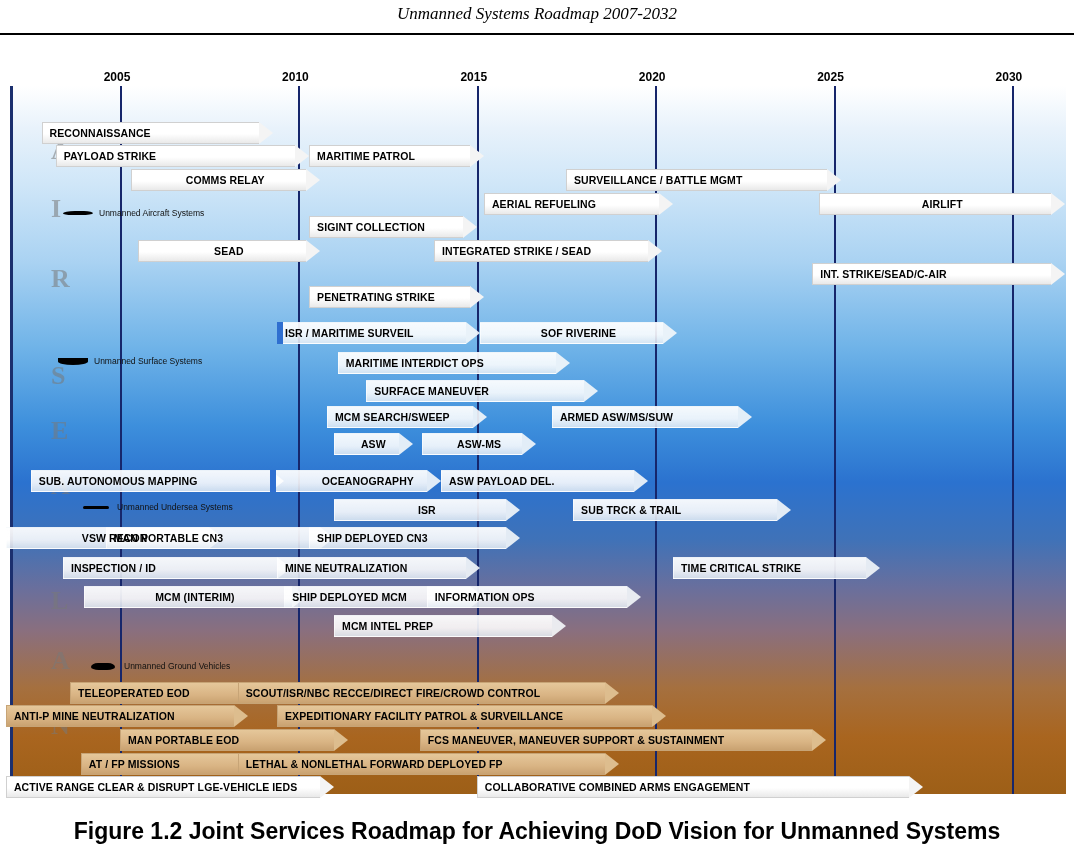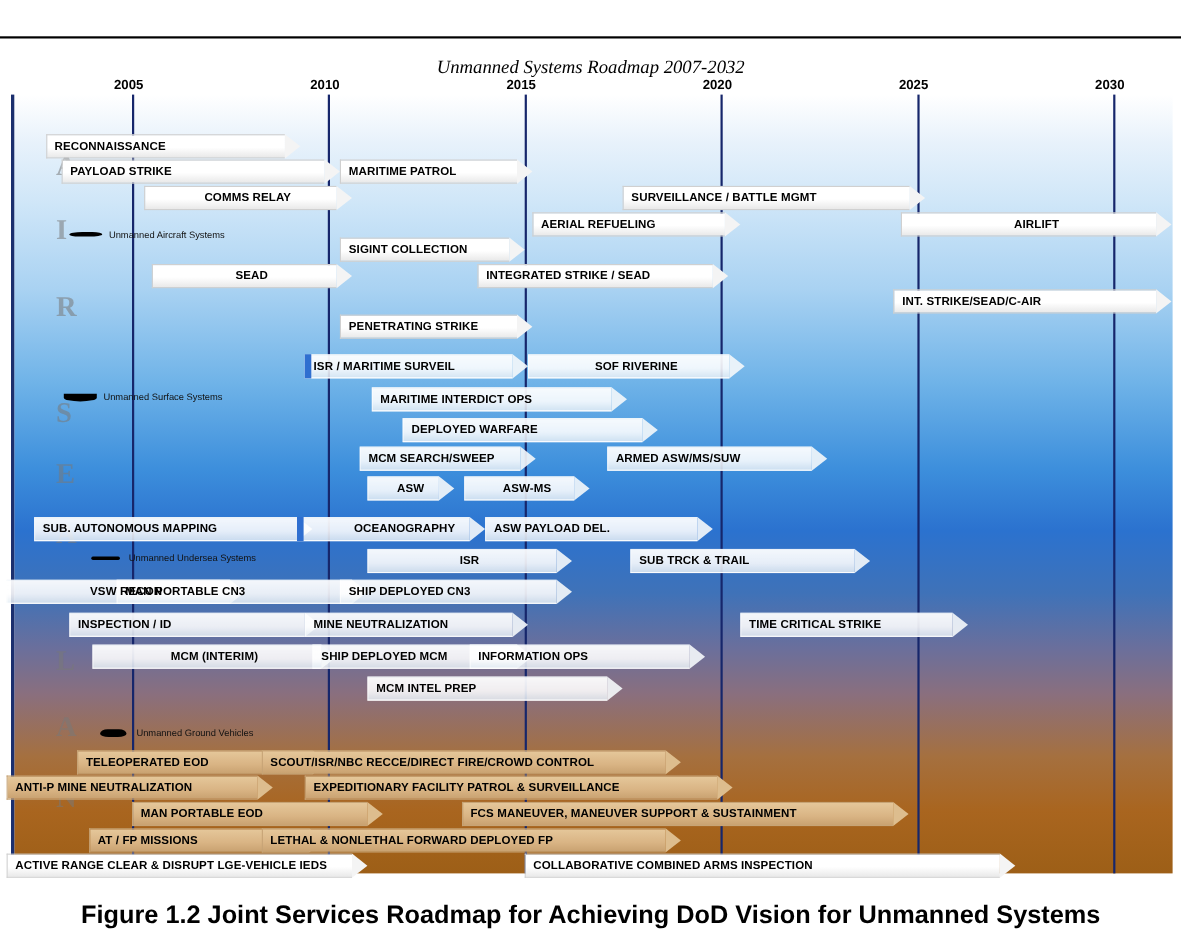--- a/index.html
+++ b/index.html
@@ -13,21 +13,20 @@
     font-family: "Liberation Sans", sans-serif;
     position: relative;
     overflow: hidden;
   }
   #page-header {
     position: absolute;
     left: 0; top: 0;
     width: 1074px;
     height: 34px;
     text-align: center;
-    margin-top: 47px;
   }
   #page-header .hdr-title {
     font-family: "Liberation Serif", serif;
     font-style: italic;
     font-size: 17px;
     color: #000;
     line-height: 28px;
   }
   #hdr-rule {
     position: absolute;
@@ -342,21 +341,21 @@
         <div class="txt">SOF RIVERINE</div>
       </div>
       <div class="arrow glass" style="left: 324.649px; top: 266px; width: 231.892px;">
         <div class="body" style="width: 217.892px;"></div>
         <div class="head" style="left: 217.892px;"></div>
         <div class="txt">MARITIME INTERDICT OPS</div>
       </div>
       <div class="arrow glass" style="left: 353.189px; top: 294px; width: 231.892px;">
         <div class="body" style="width: 217.892px;"></div>
         <div class="head" style="left: 217.892px;"></div>
-        <div class="txt">DEPLOYED WARFARE</div>
+        <div class="txt">SURFACE MANEUVER</div>
       </div>
       <div class="arrow glass" style="left: 313.946px; top: 320px; width: 160.541px;">
         <div class="body" style="width: 146.541px;"></div>
         <div class="head" style="left: 146.541px;"></div>
         <div class="txt">MCM SEARCH/SWEEP</div>
       </div>
       <div class="arrow glass" style="left: 495.892px; top: 320px; width: 199.784px; margin-left: 43px;">
         <div class="body" style="width: 185.784px;"></div>
         <div class="head" style="left: 185.784px;"></div>
         <div class="txt">ARMED ASW/MS/SUW</div>
@@ -488,18 +487,18 @@
         <div class="txt">LETHAL &amp; NONLETHAL FORWARD DEPLOYED FP</div>
       </div>
       <div class="arrow white" style="left: -7.13514px; top: 690px; width: 328.216px;">
         <div class="body" style="width: 314.216px;"></div>
         <div class="head" style="left: 314.216px;"></div>
         <div class="txt">ACTIVE RANGE CLEAR &amp; DISRUPT LGE-VEHICLE IEDS</div>
       </div>
       <div class="arrow white" style="left: 463.784px; top: 690px; width: 445.946px;">
         <div class="body" style="width: 431.946px;"></div>
         <div class="head" style="left: 431.946px;"></div>
-        <div class="txt">COLLABORATIVE COMBINED ARMS INSPECTION</div>
+        <div class="txt">COLLABORATIVE COMBINED ARMS ENGAGEMENT</div>
       </div>
     </div>
 </div>
 
 <div id="caption">Figure 1.2 Joint Services Roadmap for Achieving DoD Vision for Unmanned Systems</div>
 
 </body></html>

